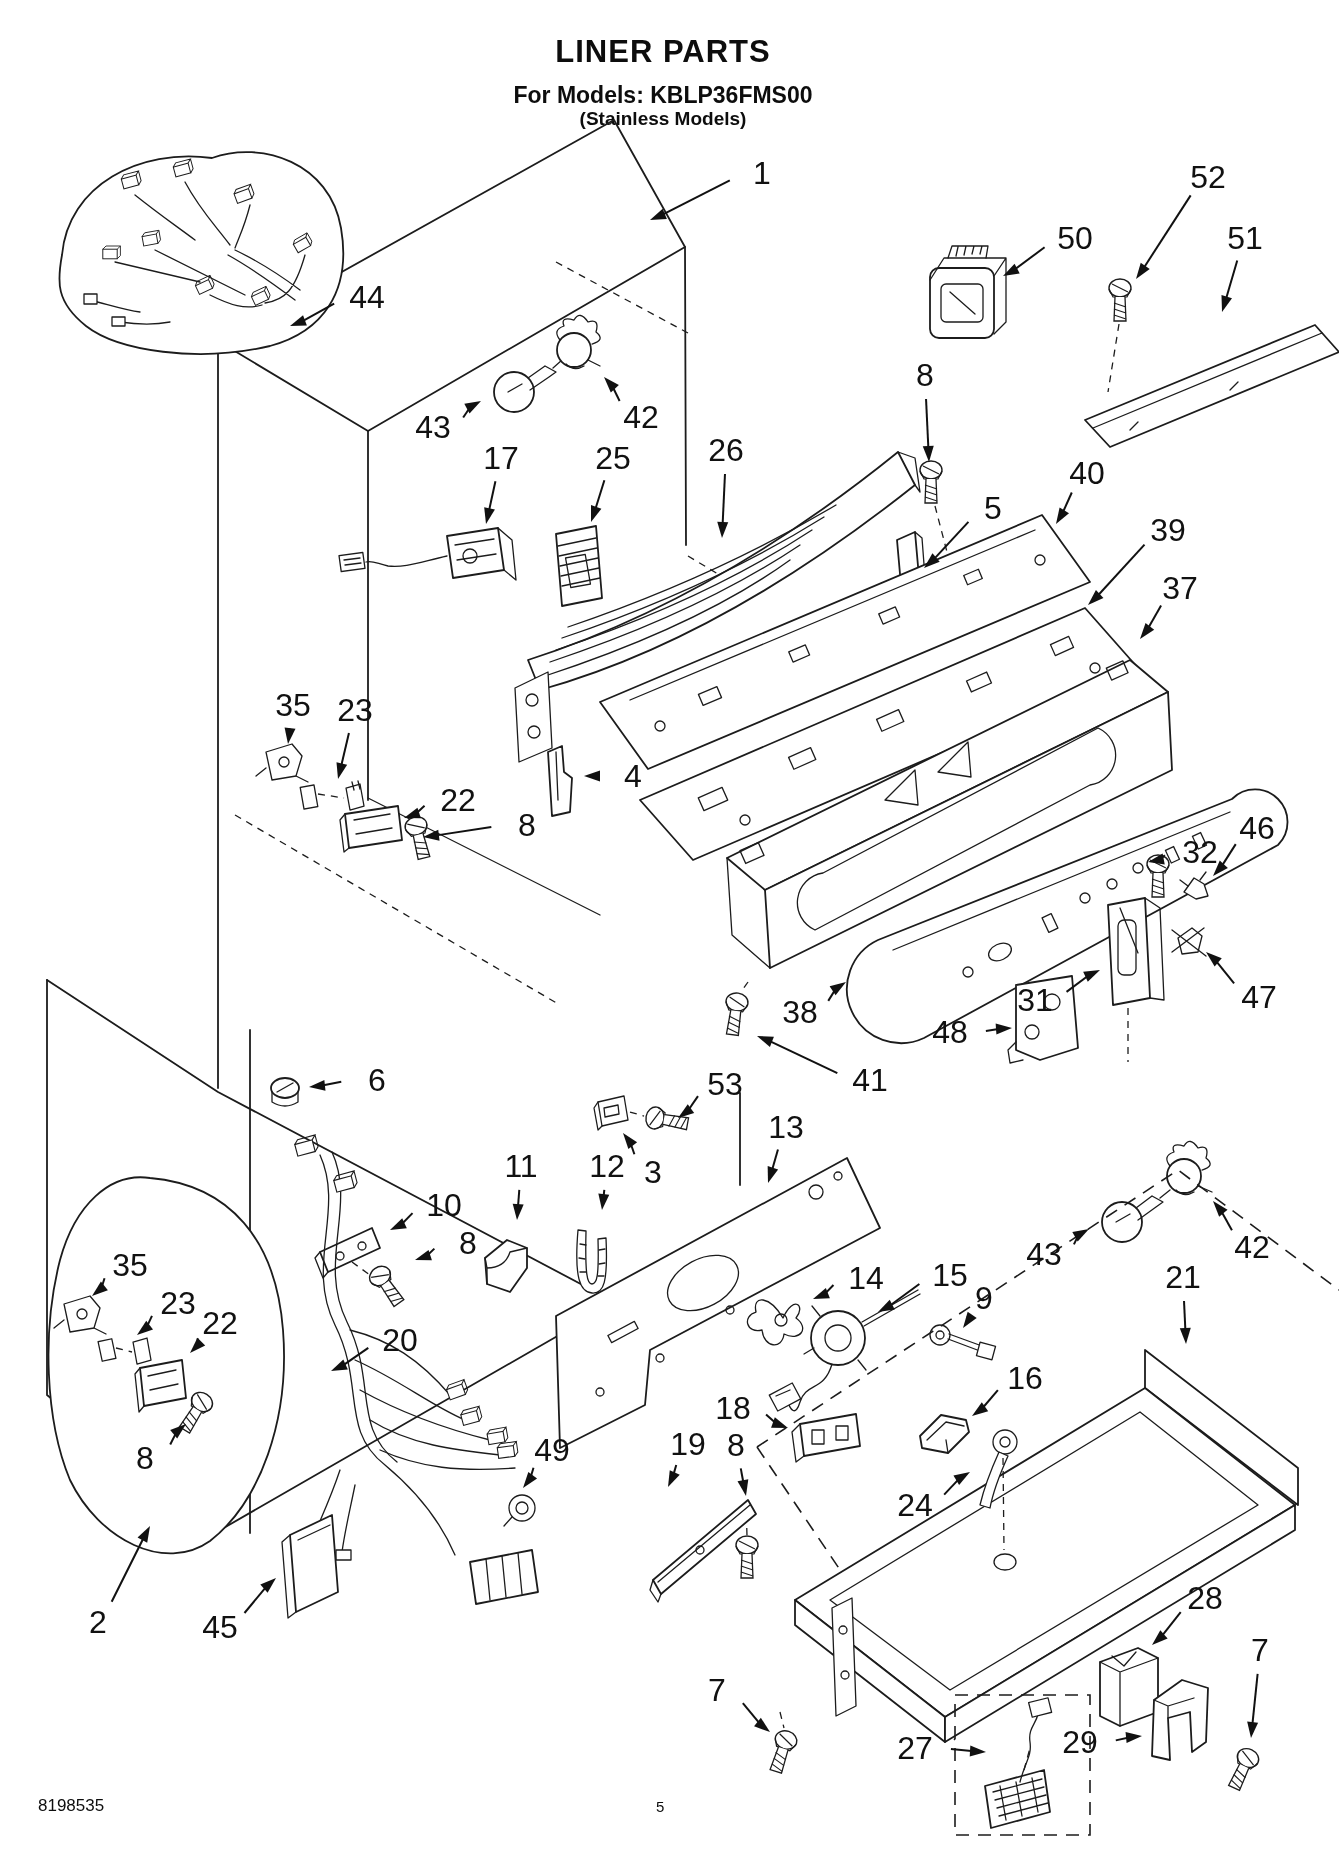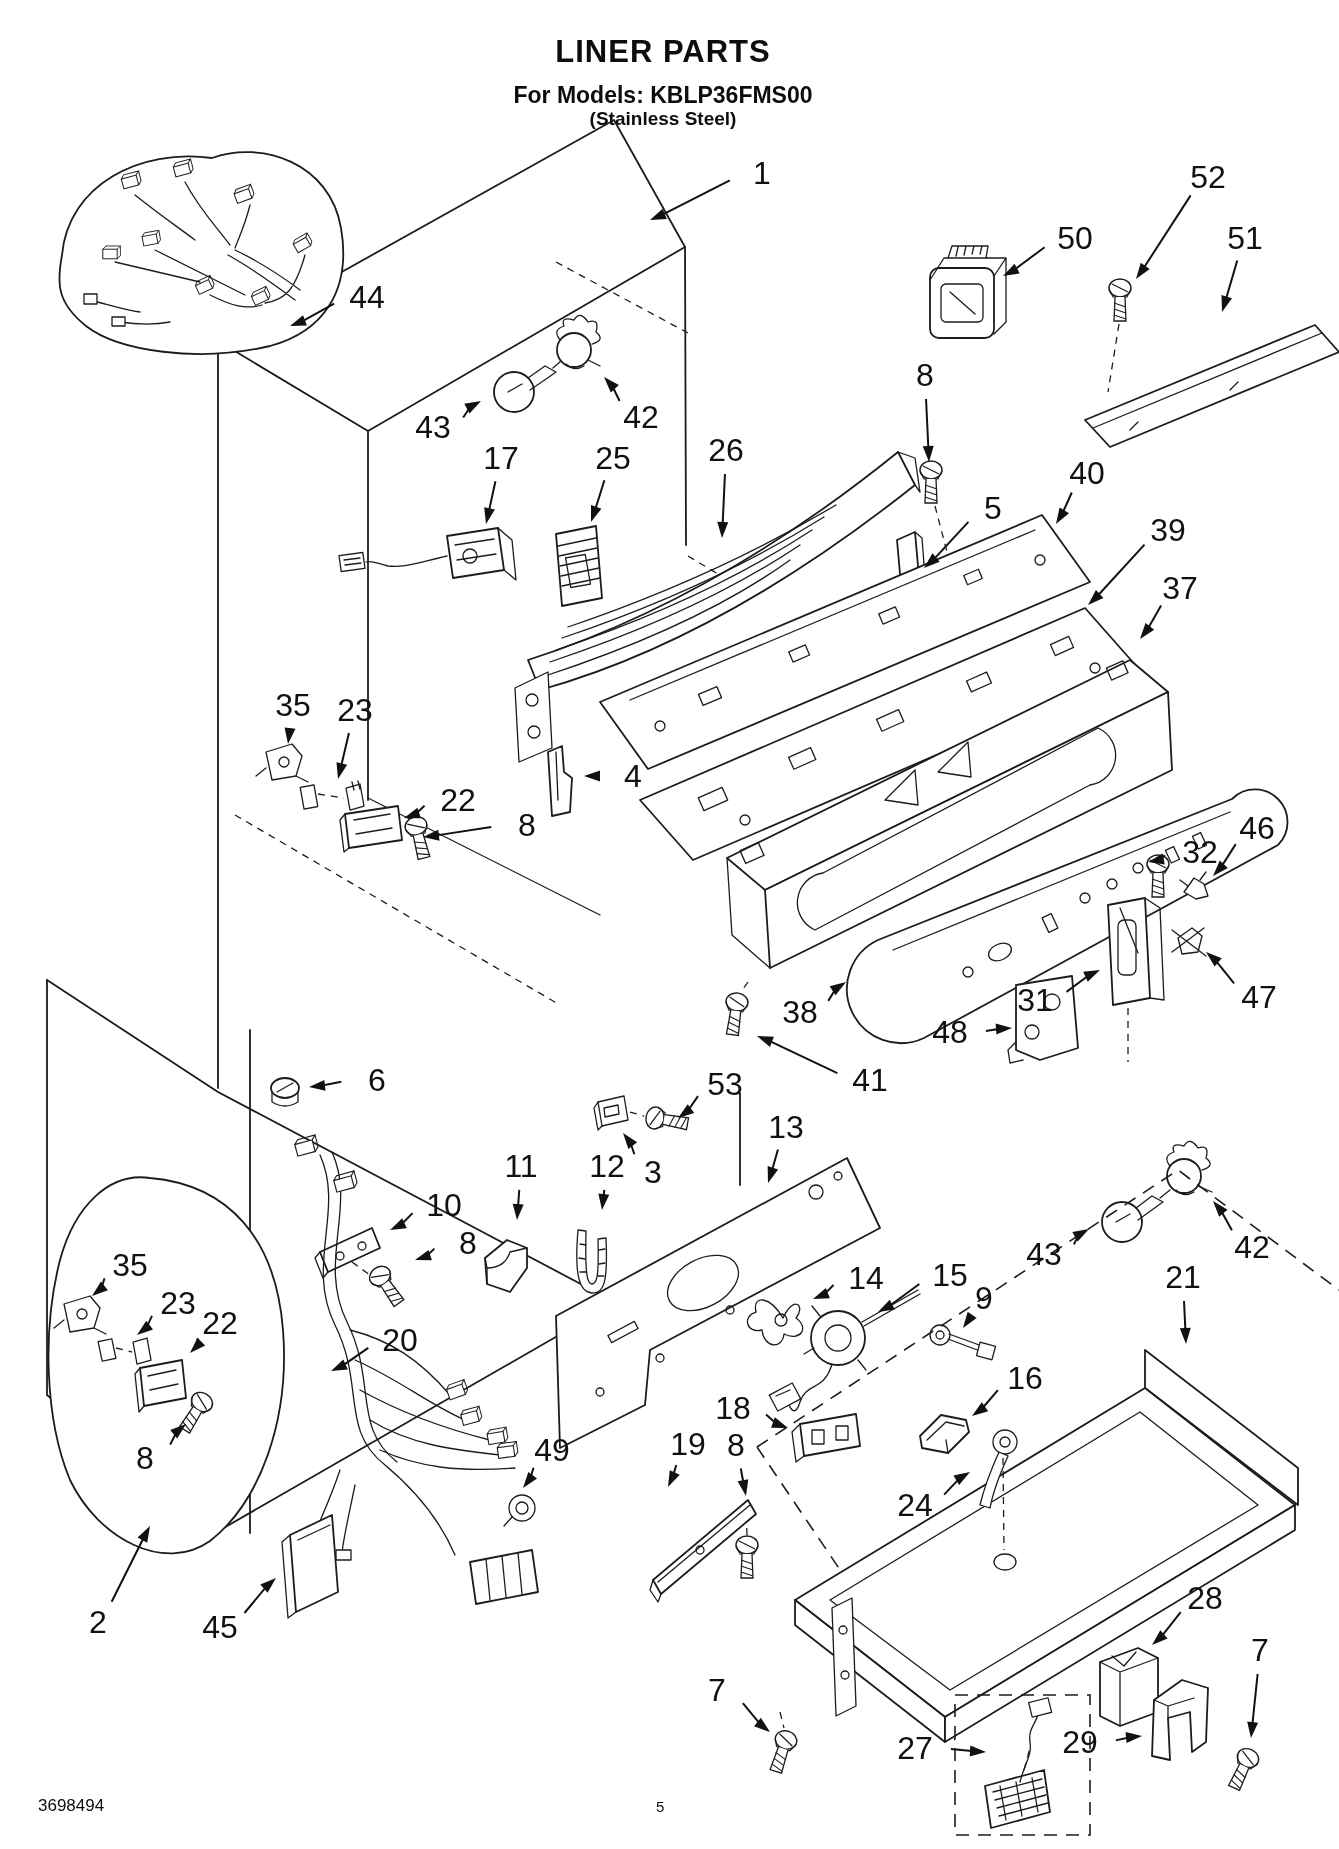--- a/index.html
+++ b/index.html
@@ -23,21 +23,21 @@
   .callout-line{stroke:#111;stroke-width:2;fill:none;}
   .callout-head{fill:#111;stroke:none;}
 </style>
 </head>
 <body>
 
 <div class="page">
 
   <div class="hdr hdr-title">LINER PARTS</div>
   <div class="hdr hdr-models">For Models: KBLP36FMS00</div>
-  <div class="hdr hdr-finish">(Stainless Steel)</div>
+  <div class="hdr hdr-finish">(Stainless Models)</div>
 
   <svg id="diagram" width="1339" height="1849" viewBox="0 0 1339 1849">
     <defs>
       <g id="screw">
         <ellipse cx="0" cy="0" rx="11" ry="9" fill="#fff" stroke="#1c1c1c" stroke-width="1.4"></ellipse>
         <path d="M-8,-4 L8,4 M-11,1 L-7,9 L7,9 L11,1" fill="none" stroke="#1c1c1c" stroke-width="1.2"></path>
         <path d="M-5,9 L-6,33 L6,33 L5,9" fill="#fff" stroke="#1c1c1c" stroke-width="1.3"></path>
         <path d="M-6,15 L6,19 M-6,21 L6,25 M-6,27 L6,31" fill="none" stroke="#1c1c1c" stroke-width="1.1"></path>
       </g>
       <g id="conn">
@@ -716,15 +716,15 @@
           <text x="717" y="1690" text-anchor="middle" dominant-baseline="central" class="callout-text">7</text>
         </g>
         <g>
           <line x1="1257.6167555331854" y1="1673.8341615758718" x2="1252.2209041849196" y2="1726.062270191898" class="callout-line"></line>
           <polygon points="1251,1738 1247.1564127511792,1721.5234458377759 1258.0993317419393,1722.6426080072856" class="callout-head"></polygon>
           <text x="1260" y="1650" text-anchor="middle" dominant-baseline="central" class="callout-text">7</text>
         </g>
       </g>
   </svg>
 
-  <div class="ftr ftr-doc">3698494</div>
+  <div class="ftr ftr-doc">8198535</div>
   <div class="ftr ftr-page">5</div>
 </div>
 
 </body></html>

